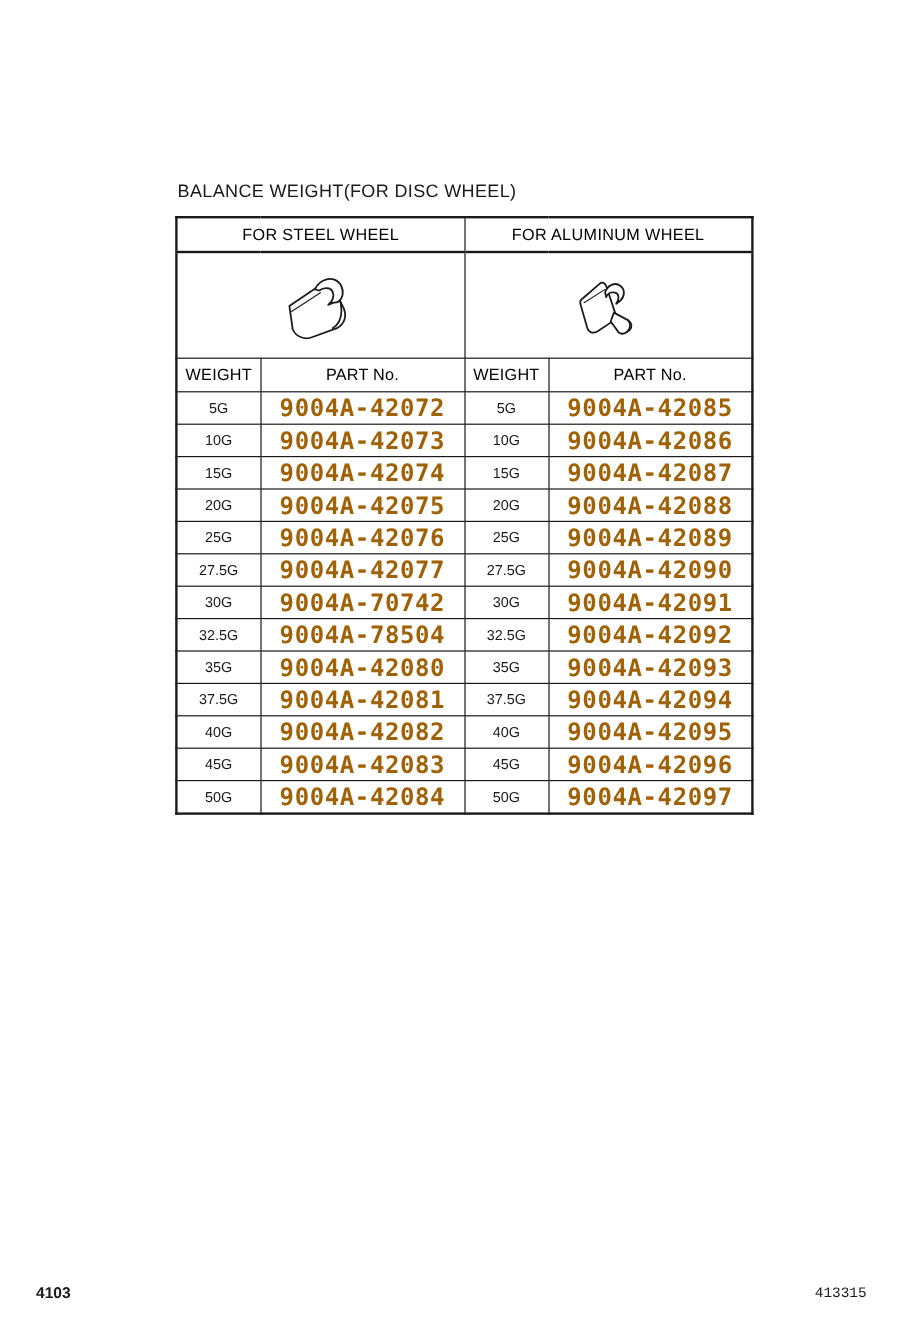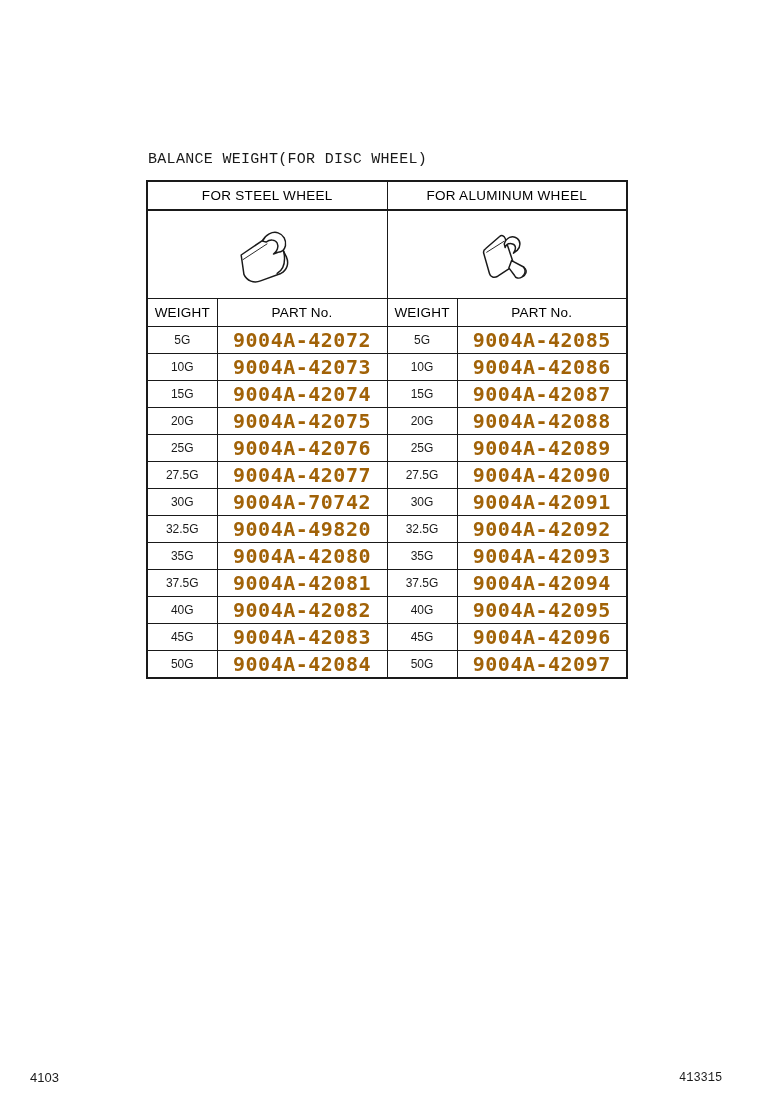--- a/index.html
+++ b/index.html
@@ -17,21 +17,20 @@
     overflow: hidden;
   }
   .title {
     position: absolute;
     left: 148px;
     top: 151px;
     font-size: 15px;
     letter-spacing: 0.3px;
     white-space: nowrap;
     color: #1a1a1a;
-    font-family: Liberation Mono, monospace;
   }
   table.parts-table {
     position: absolute;
     left: 146px;
     top: 180px;
     border-collapse: collapse;
     table-layout: fixed;
     border: 2px solid #1a1a1a;
   }
   table.parts-table td {
@@ -73,21 +72,21 @@
     color: #a16207;
   }
   td.group-divider {
     border-left: 2px solid #1a1a1a;
   }
   .footer-left {
     position: absolute;
     left: 30px;
     top: 1070px;
     font-size: 13px;
-    font-weight: normal;
+    font-weight: bold;
     color: #1a1a1a;
   }
   .footer-right {
     position: absolute;
     left: 679px;
     top: 1071px;
     font-size: 12px;
     color: #1a1a1a;
     font-family: Liberation Mono, monospace;
   }
@@ -185,21 +184,21 @@
       <td class="part-cell">9004A-42090</td>
     </tr>
     <tr class="data-row">
       <td class="weight-cell">30G</td>
       <td class="part-cell">9004A-70742</td>
       <td class="weight-cell group-divider">30G</td>
       <td class="part-cell">9004A-42091</td>
     </tr>
     <tr class="data-row">
       <td class="weight-cell">32.5G</td>
-      <td class="part-cell">9004A-49820</td>
+      <td class="part-cell">9004A-78504</td>
       <td class="weight-cell group-divider">32.5G</td>
       <td class="part-cell">9004A-42092</td>
     </tr>
     <tr class="data-row">
       <td class="weight-cell">35G</td>
       <td class="part-cell">9004A-42080</td>
       <td class="weight-cell group-divider">35G</td>
       <td class="part-cell">9004A-42093</td>
     </tr>
     <tr class="data-row">

